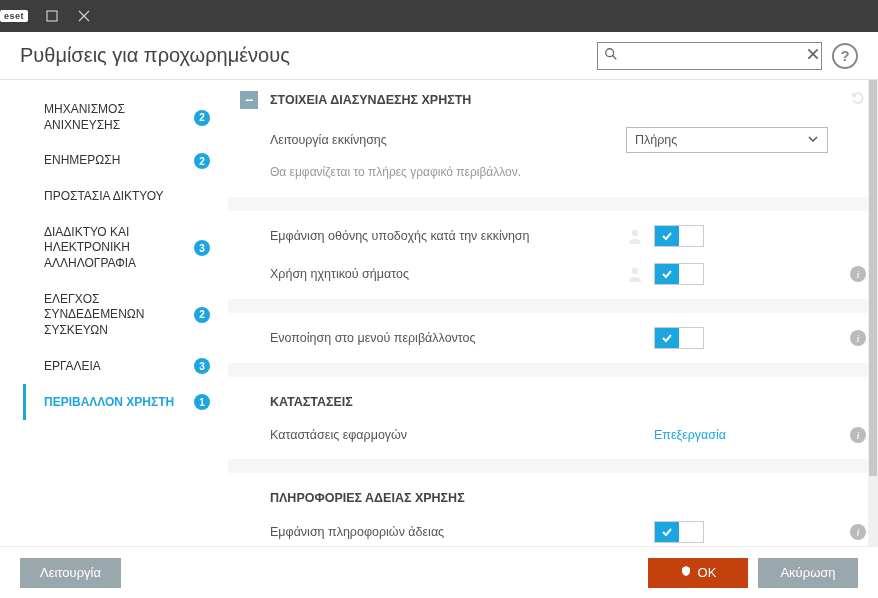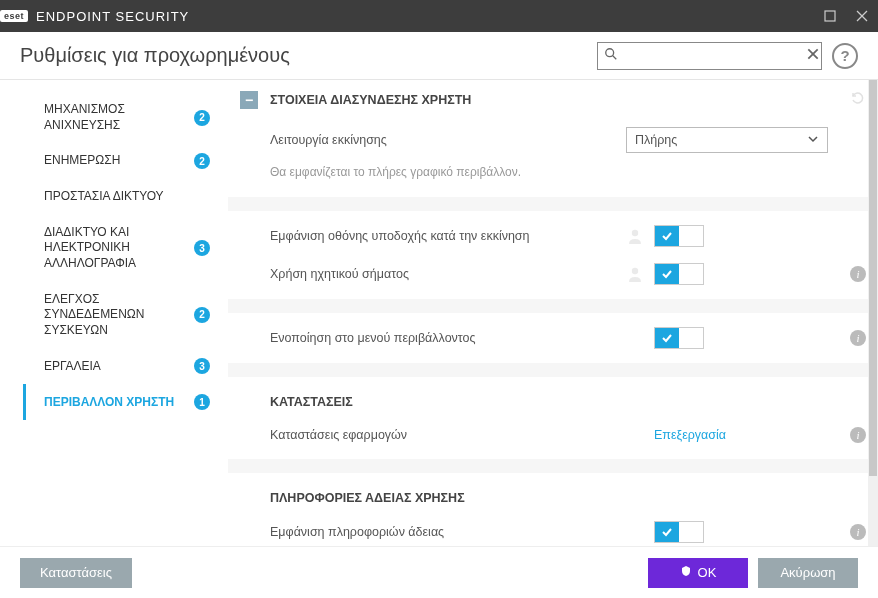--- a/index.html
+++ b/index.html
@@ -46,33 +46,32 @@
 .user-icon { width: 18px; height: 18px; opacity: 0.3; }
 .user-icon svg { width: 18px; height: 18px; }
 .info-icon { width: 16px; height: 16px; border-radius: 50%; background: #bbb; color: #fff; font-size: 11px; font-style: italic; font-family: Georgia, serif; display: flex; align-items: center; justify-content: center; margin-left: auto; }
 .spacer { height: 14px; background: #f6f6f6; margin: 6px 0; }
 .sub-header { padding: 12px 12px 8px 42px; font-size: 12.5px; font-weight: bold; color: #444; }
 .link { color: #1ca6e0; cursor: pointer; }
 
 .footer { position: absolute; bottom: 0; left: 0; right: 0; height: 52px; background: #fff; display: flex; align-items: center; padding: 0 20px; gap: 10px; border-top: 1px solid #eee; }
 .btn { height: 30px; padding: 0 20px; font-size: 13px; border: none; cursor: pointer; display: flex; align-items: center; gap: 6px; }
 .btn-default { background: #9aa8ae; color: #fff; }
-.btn-primary { background: #6d28d9; color: #fff; min-width: 100px; justify-content: center; }
+.btn-primary { background: #c2410c; color: #fff; min-width: 100px; justify-content: center; }
 .btn-cancel { background: #9aa8ae; color: #fff; min-width: 100px; justify-content: center; }
 .footer-spacer { flex: 1; }
 
 .scrollbar-track { position: absolute; right: 0; top: 80px; bottom: 52px; width: 10px; background: #f0f0f0; }
 .scrollbar-thumb { position: absolute; left: 1px; right: 1px; top: 0; height: 85%; background: #c8c8c8; }
 </style>
 </head>
 <body>
 
 <div class="titlebar">
   <span class="titlebar-logo">eset</span>
-  <span class="titlebar-title">ENDPOINT SECURITY</span>
   <div class="titlebar-btn">
     <svg viewBox="0 0 12 12" fill="none" stroke-width="1.2">
         <rect x="1" y="1" width="10" height="10"></rect>
       </svg>
   </div>
   <div class="titlebar-btn">
     <svg viewBox="0 0 12 12" fill="none" stroke-width="1.2">
         <line x1="1" y1="1" x2="11" y2="11"></line>
         <line x1="11" y1="1" x2="1" y2="11"></line>
       </svg>
@@ -244,21 +243,21 @@
     </div>
 
   </div>
 </div>
 
 <div class="scrollbar-track">
   <div class="scrollbar-thumb"></div>
 </div>
 
 <div class="footer">
-  <button class="btn btn-default">Καταστάσεις</button>
+  <button class="btn btn-default">Λειτουργία</button>
   <div class="footer-spacer"></div>
   <button class="btn btn-primary">
     <span><svg width="12" height="12" viewBox="0 0 12 12" fill="#fff">
           <path d="M6 1 L10 3 L10 6 Q10 10 6 11 Q2 10 2 6 L2 3 Z"></path>
         </svg></span>
     <span>OK</span>
   </button>
   <button class="btn btn-cancel">Ακύρωση</button>
 </div>
 

